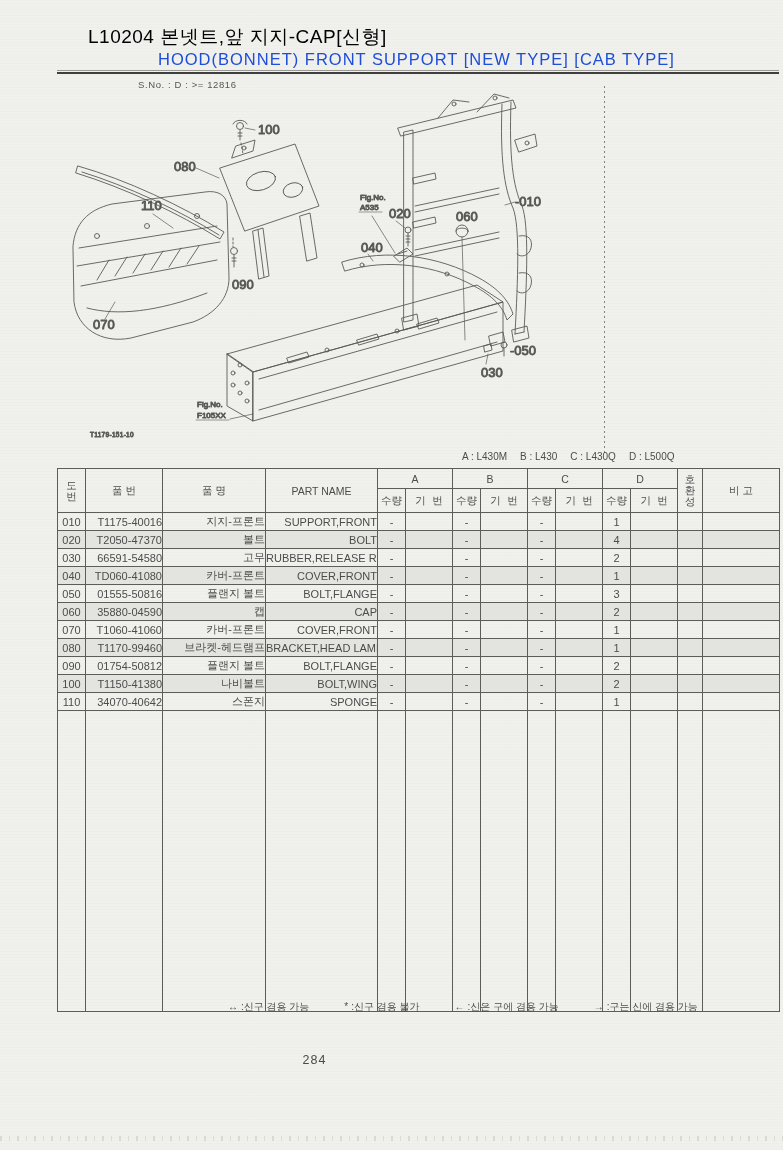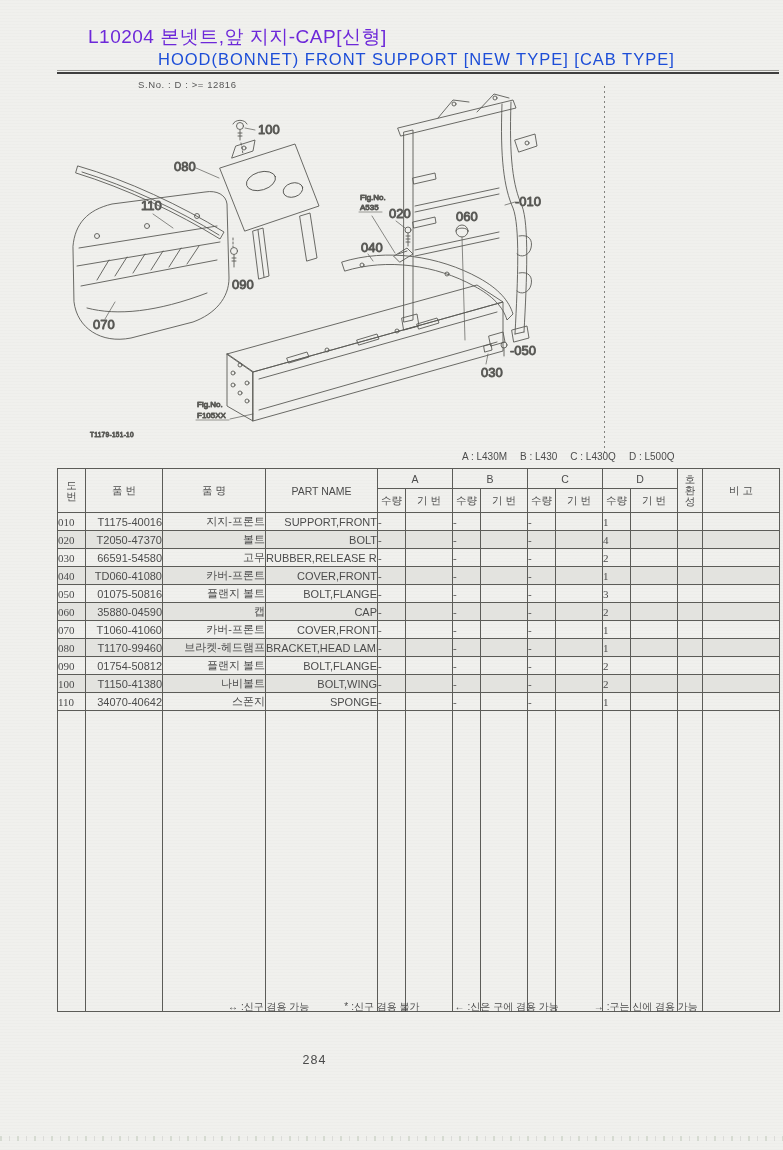--- a/index.html
+++ b/index.html
@@ -5,21 +5,21 @@
   html,body{margin:0;padding:0;}
   body{
     width:783px;height:1150px;position:relative;overflow:hidden;
     background:#f0f0ed;color:#474747;
     font-family:"Liberation Sans", sans-serif;
   }
   .abs{position:absolute;}
   .noise{position:absolute;inset:0;pointer-events:none;
     background:repeating-linear-gradient(0deg, rgba(60,60,55,0.015) 0 1px, transparent 1px 3px);}
   
-  .title-kr{left:88px;top:24px;font-size:19px;letter-spacing:.5px;color:#6d28d9;white-space:nowrap;}
+  .title-kr{left:88px;top:24px;font-size:19px;letter-spacing:.5px;color:#000000;white-space:nowrap;}
   .title-en{left:158px;top:50px;font-size:16.5px;letter-spacing:1px;color:#1d4ed8;white-space:nowrap;}
   .rule-thin{left:57px;top:70px;width:722px;height:1px;background:#9b9b96;}
   .rule-thick{left:57px;top:72px;width:722px;height:2px;background:#3e3e3e;}
   .serial-note{left:138px;top:79px;font-size:9.5px;letter-spacing:.6px;color:#565656;white-space:nowrap;}
   
   .diagram{left:57px;top:88px;width:700px;height:368px;}
   .dot-sep{left:604px;top:86px;width:1px;height:368px;
     background:repeating-linear-gradient(180deg,#82827e 0 2px,transparent 2px 5px);}
   .dlabel{font:13px "Liberation Sans",sans-serif;fill:#464646;}
   .dref{font:8px "Liberation Sans",sans-serif;fill:#555;}
@@ -27,25 +27,25 @@
   
   .models{left:462px;top:451px;display:flex;gap:13px;font-size:10px;color:#4c4c4c;white-space:nowrap;text-align:center;}
   
   table.parts{position:absolute;left:57px;top:468px;width:722px;
     border-collapse:collapse;table-layout:fixed;font-size:11px;color:#4c4c4c;
     border:1px solid #5c5c58;}
   table.parts th, table.parts td{border:1px solid #5c5c58;padding:0;font-weight:normal;
     overflow:hidden;white-space:nowrap;}
   table.parts thead th{font-size:10.5px;color:#4c4c4c;text-align:center;vertical-align:middle;}
   tr.grp-row th{height:19px;}
-  tr.sub-row th{height:23px;}
+  tr.sub-row th{height:23px;font-family:Liberation Mono, monospace;}
   th.v-stack{line-height:11px;font-size:10px;}
   tbody td{border-top:none;border-bottom:none;height:17px;vertical-align:middle;}
   tbody tr.shaded td{background:#e3e3df;}
-  td.c-no, td.c-qty{text-align:left;font-family:Liberation Serif, serif;}
+  td.c-no, td.c-qty{text-align:center;}
   td.c-pn, td.c-kr, td.c-en{padding-left:3px;text-align:right;}
   tr.filler td{height:300px;background:transparent !important;}
   
   .legend{left:228px;top:1000px;display:flex;gap:35px;font-size:10px;color:#4c4c4c;white-space:nowrap;}
   .legend .sym{margin-right:3px;}
   .page-num{left:0;top:1053px;width:629px;text-align:center;font-size:12.5px;letter-spacing:1px;color:#4a4a4a;}
   .scan-strip{left:0;top:1136px;width:783px;height:5px;opacity:.55;
     background:repeating-linear-gradient(90deg, rgba(110,135,100,.35) 0 2px, transparent 2px 9px, rgba(120,120,120,.3) 9px 10px, transparent 10px 17px);}
 </style>
 </head>
@@ -315,21 +315,21 @@
         <td class="c-ser"></td>
         <td class="c-qty">-</td>
         <td class="c-ser"></td>
         <td class="c-qty">1</td>
         <td class="c-ser"></td>
         <td class="c-cmp"></td>
         <td class="c-rmk"></td>
       </tr>
       <tr>
         <td class="c-no">050</td>
-        <td class="c-pn">01075-50816</td>
+        <td class="c-pn">01555-50816</td>
         <td class="c-kr">플랜지 볼트</td>
         <td class="c-en">BOLT,FLANGE</td>
         <td class="c-qty">-</td>
         <td class="c-ser"></td>
         <td class="c-qty">-</td>
         <td class="c-ser"></td>
         <td class="c-qty">-</td>
         <td class="c-ser"></td>
         <td class="c-qty">3</td>
         <td class="c-ser"></td>

